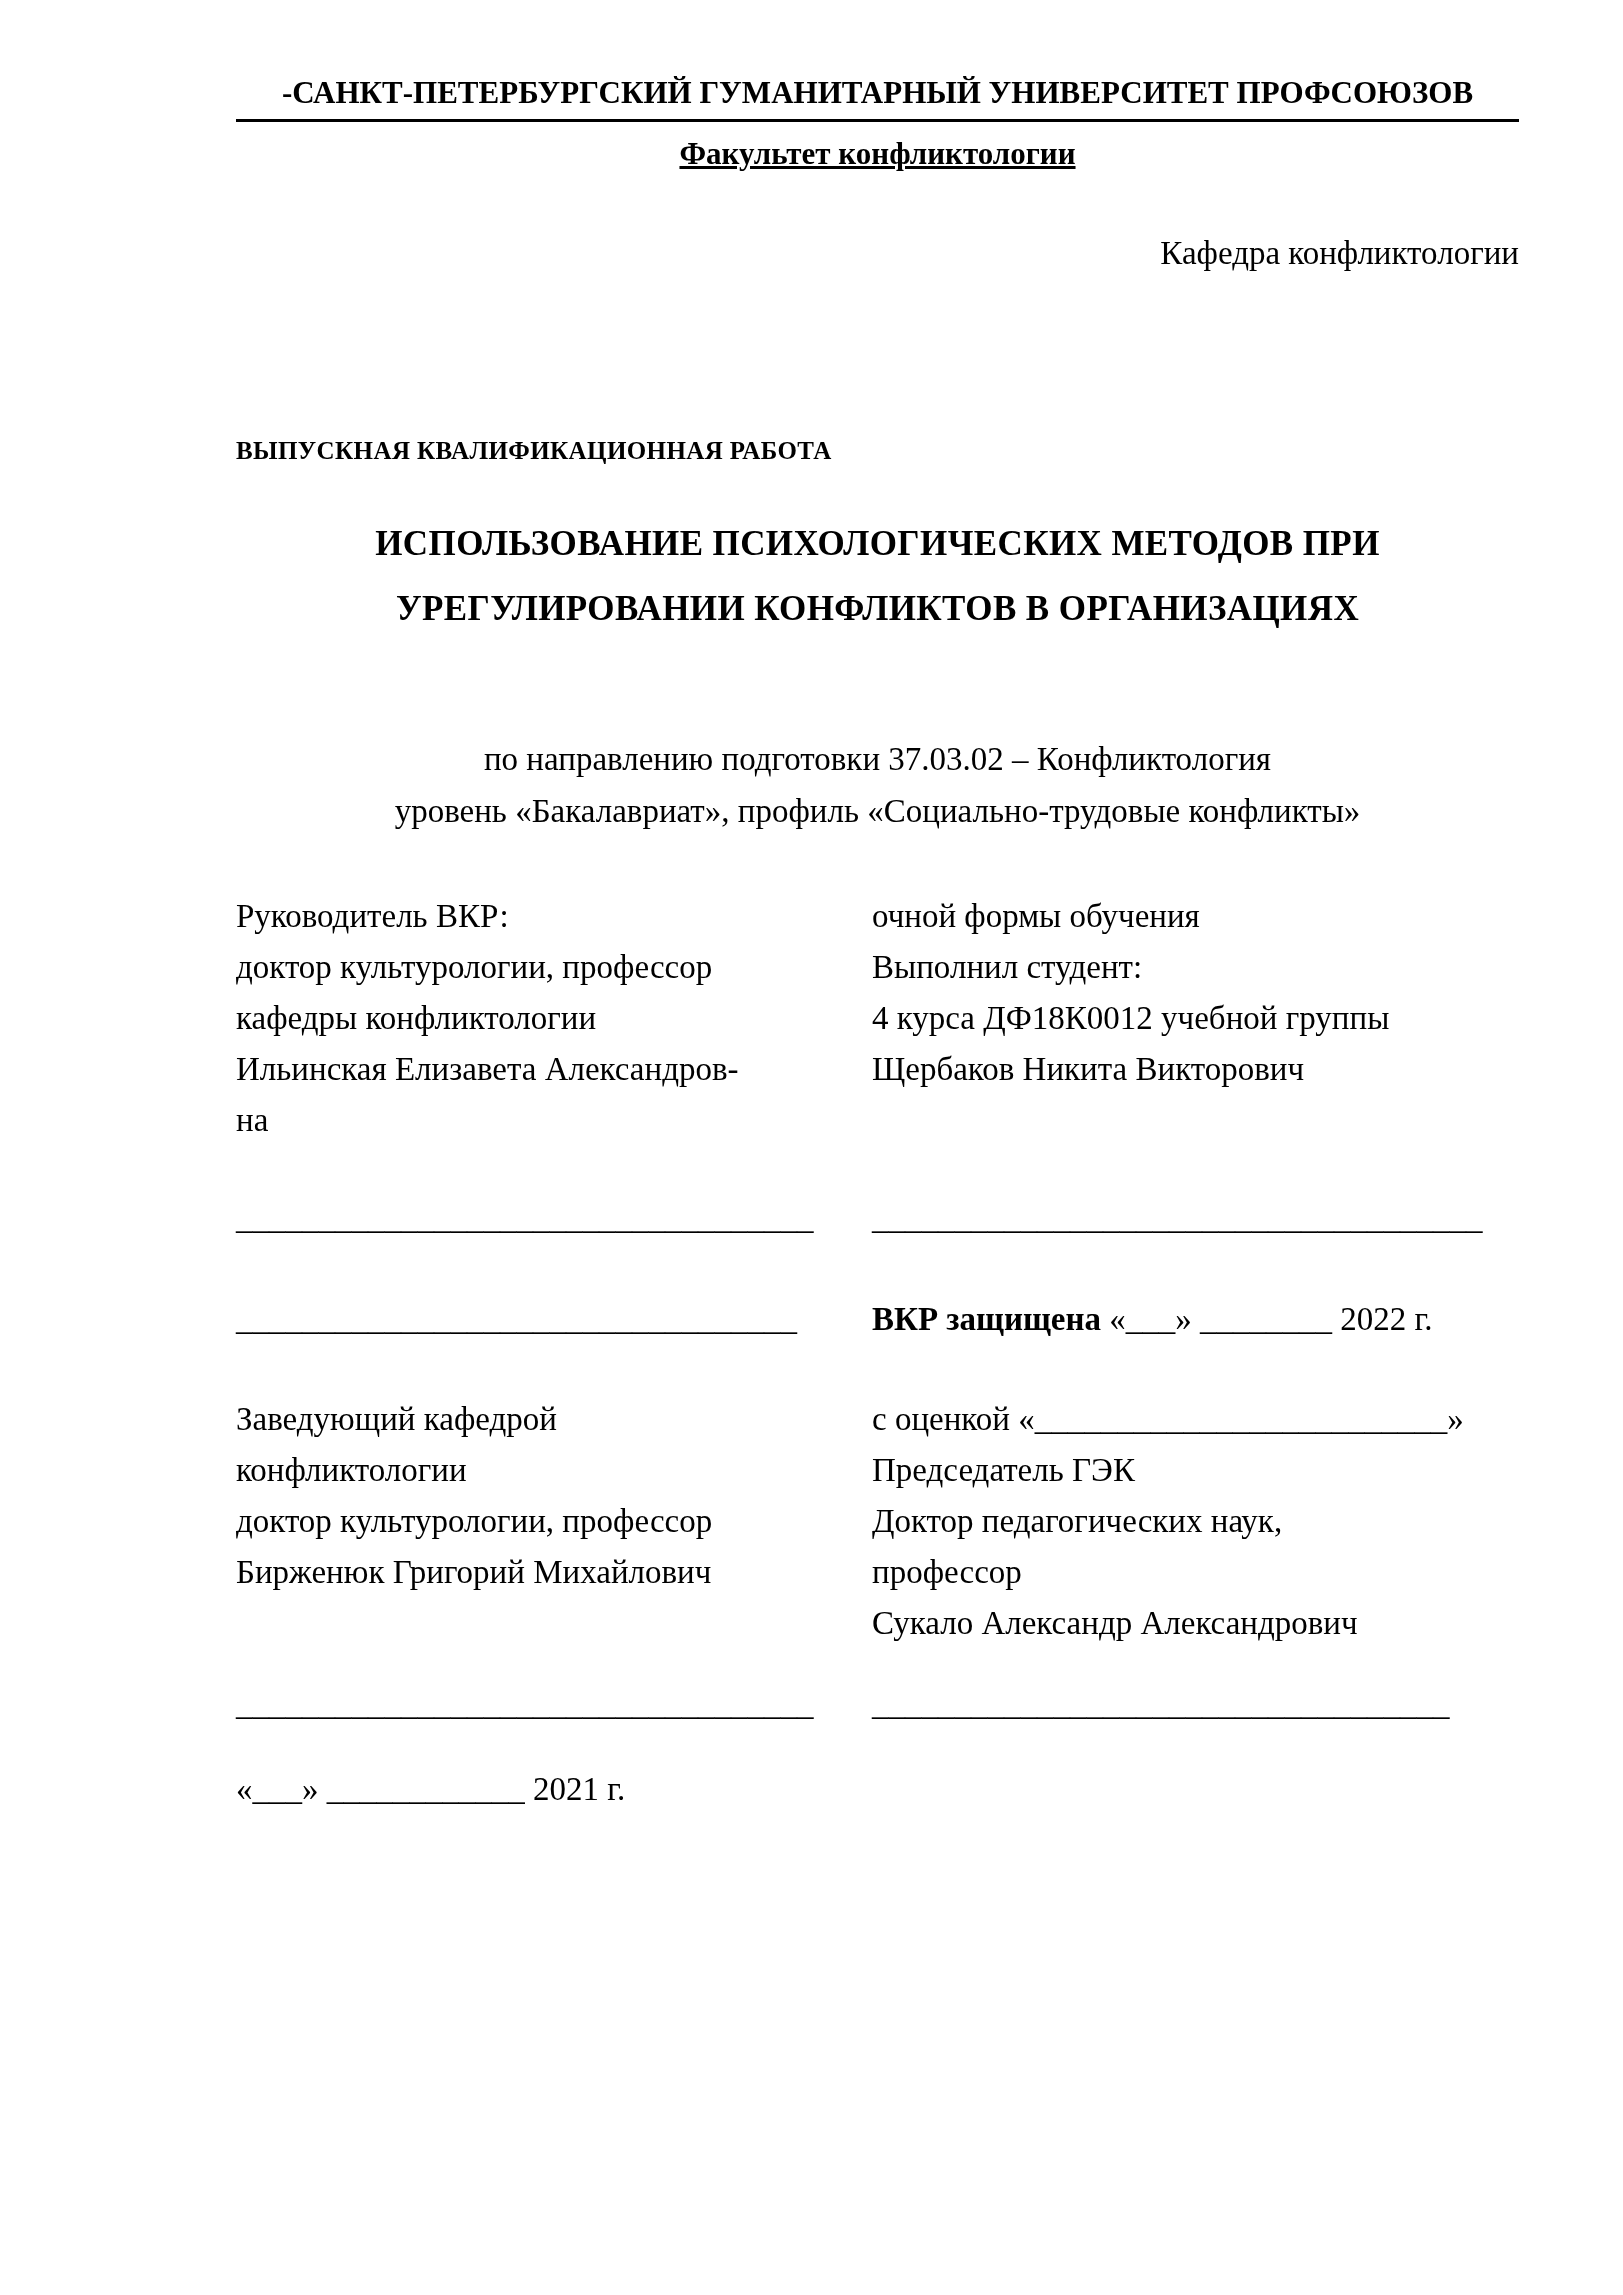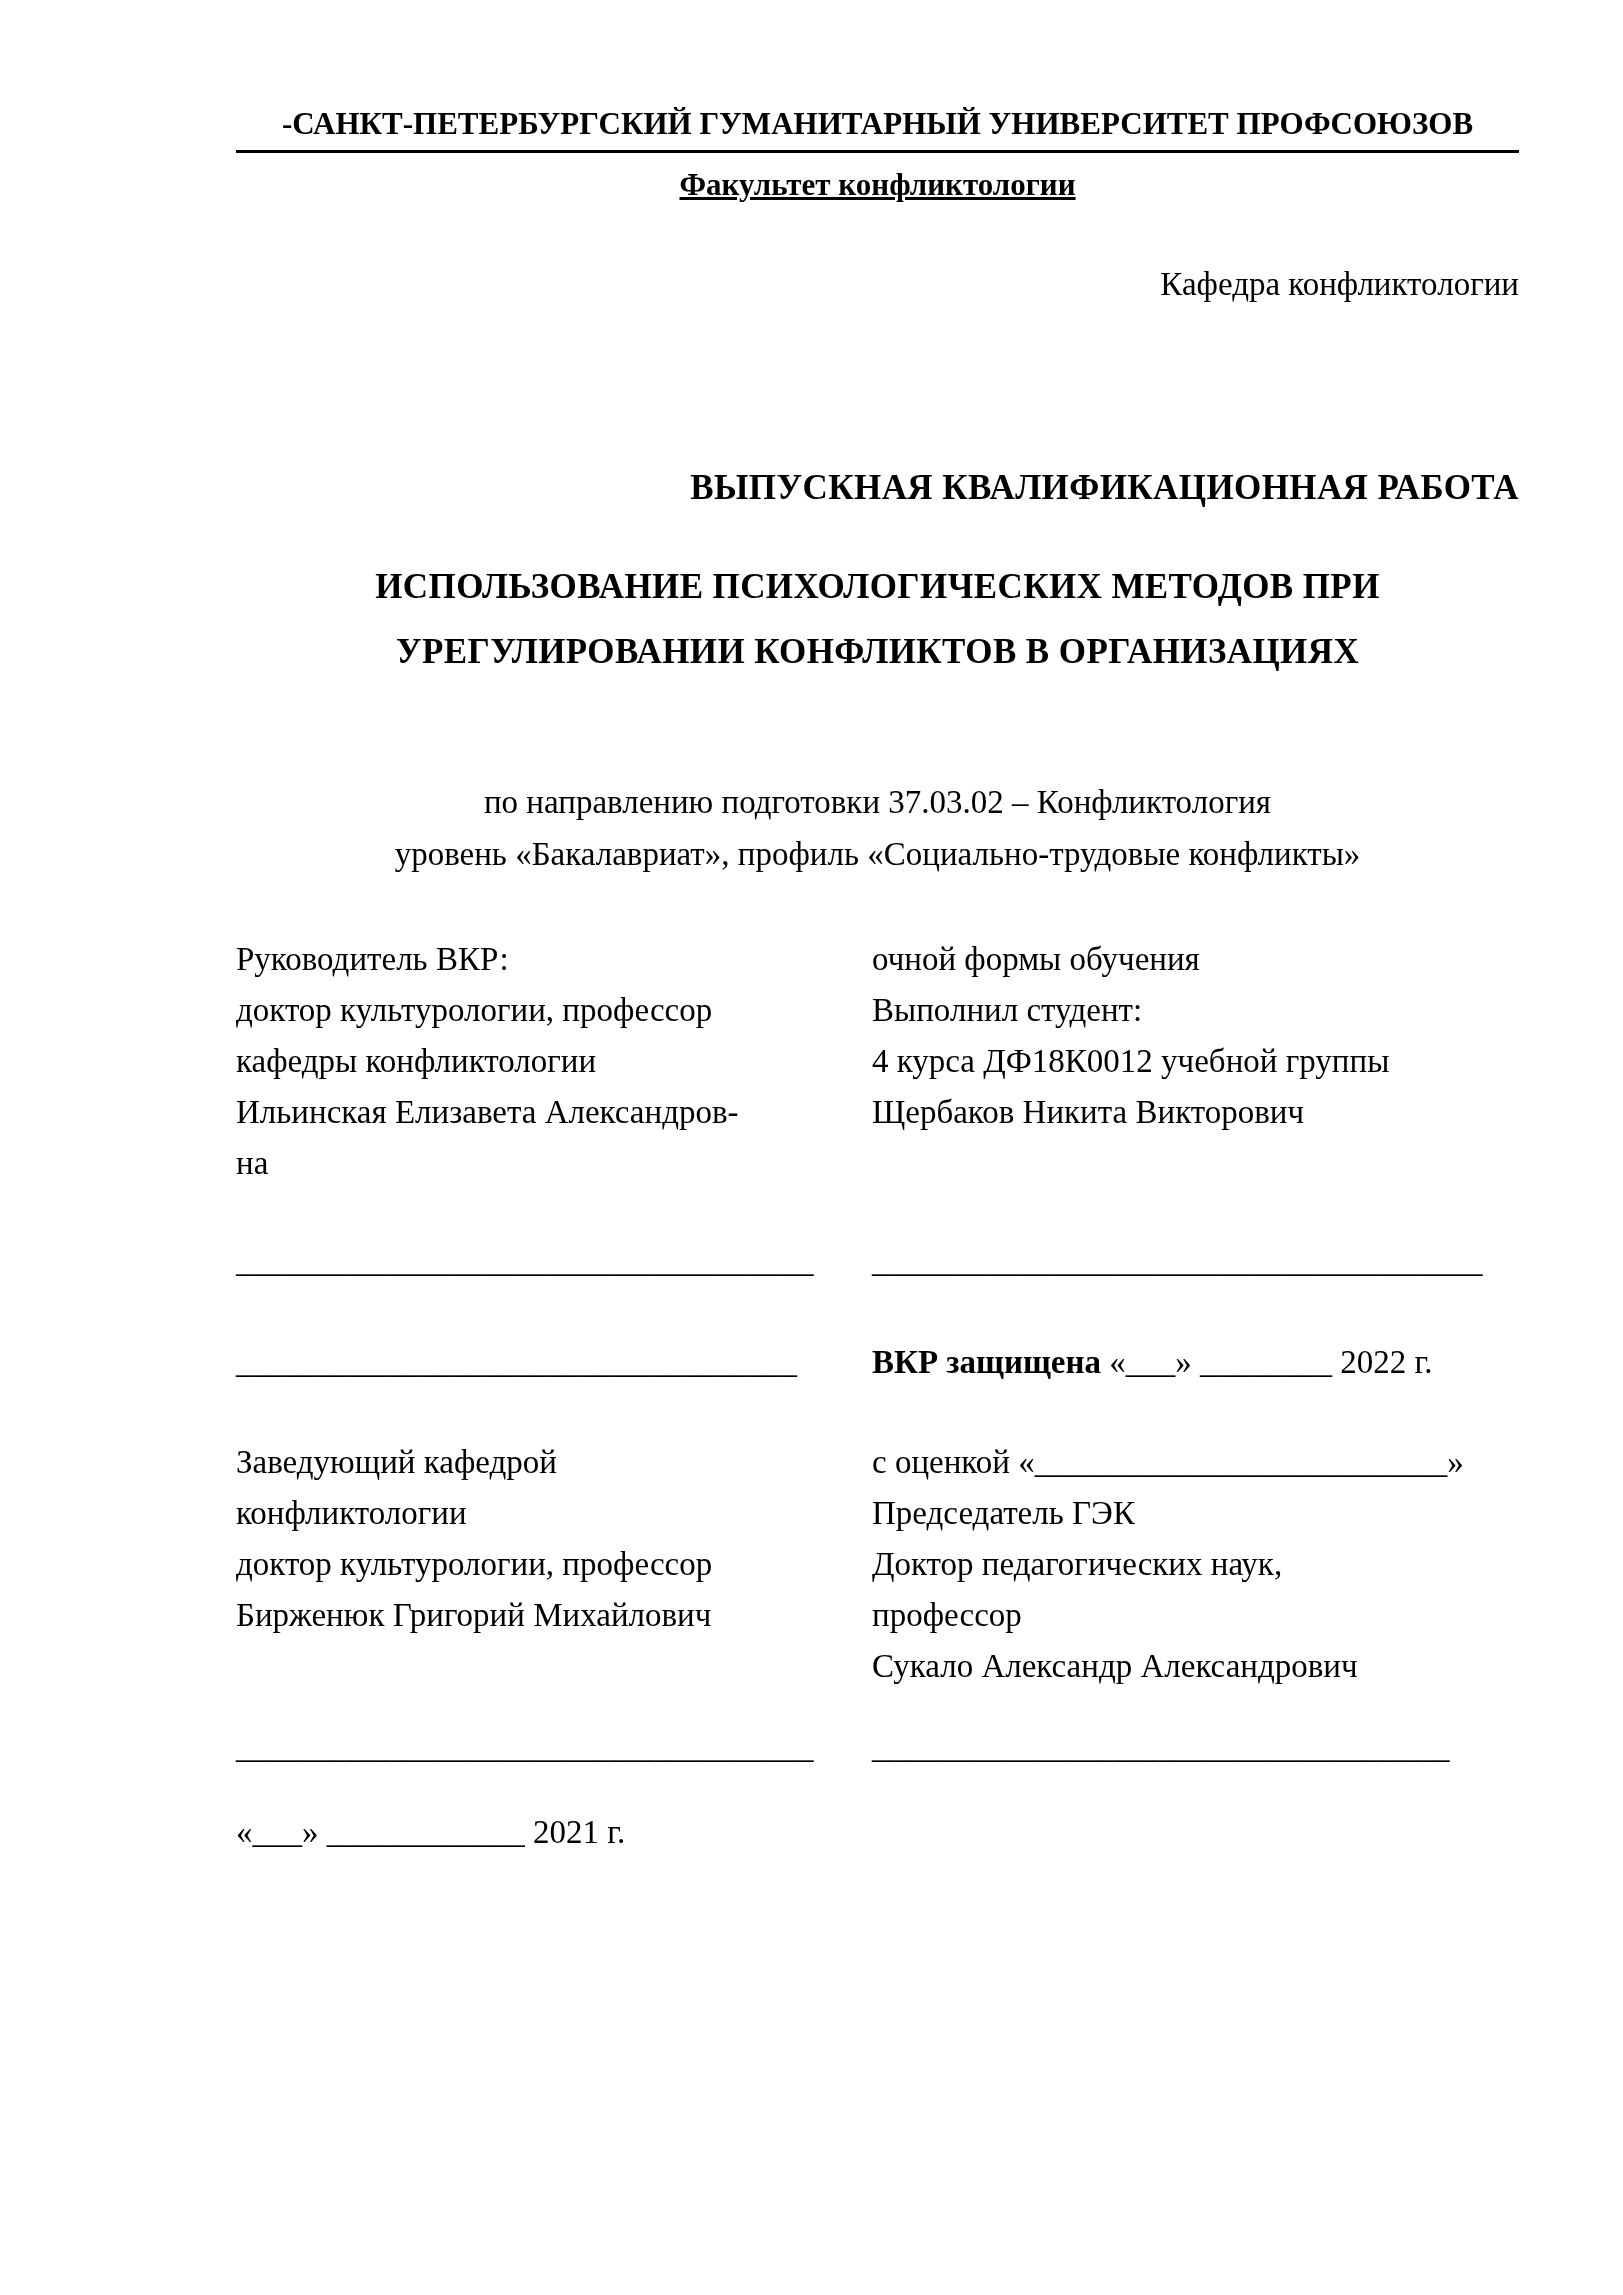--- a/index.html
+++ b/index.html
@@ -8,21 +8,21 @@
     width: 1623px;
     height: 2295px;
     font-family: "Liberation Serif", "DejaVu Serif", serif;
     color: #000000;
     position: relative;
     overflow: hidden;
   }
   .page {
     width: 1623px;
     height: 2295px;
-    padding: 106px 104px 0 236px;
+    padding: 75px 104px 0 236px;
   }
   .univ {
     font-size: 31px;
     font-weight: bold;
     text-align: center;
     white-space: nowrap;
     padding-bottom: 7.9px;
     border-bottom: 3.1px solid #000;
   }
   .faculty {
@@ -31,23 +31,23 @@
     text-align: center;
     margin-top: 14px;
     text-decoration: underline;
   }
   .department {
     font-size: 33px;
     text-align: right;
     margin-top: 63px;
   }
   .work-type {
-    font-size: 35px;
+    font-size: 25px;
     font-weight: bold;
-    text-align: right;
+    text-align: left;
     margin-top: 165px;
     letter-spacing: 0.4px;
   }
   .title {
     font-size: 35px;
     font-weight: bold;
     text-align: center;
     line-height: 1.85;
     margin-top: 47px;
     letter-spacing: 0.4px;

